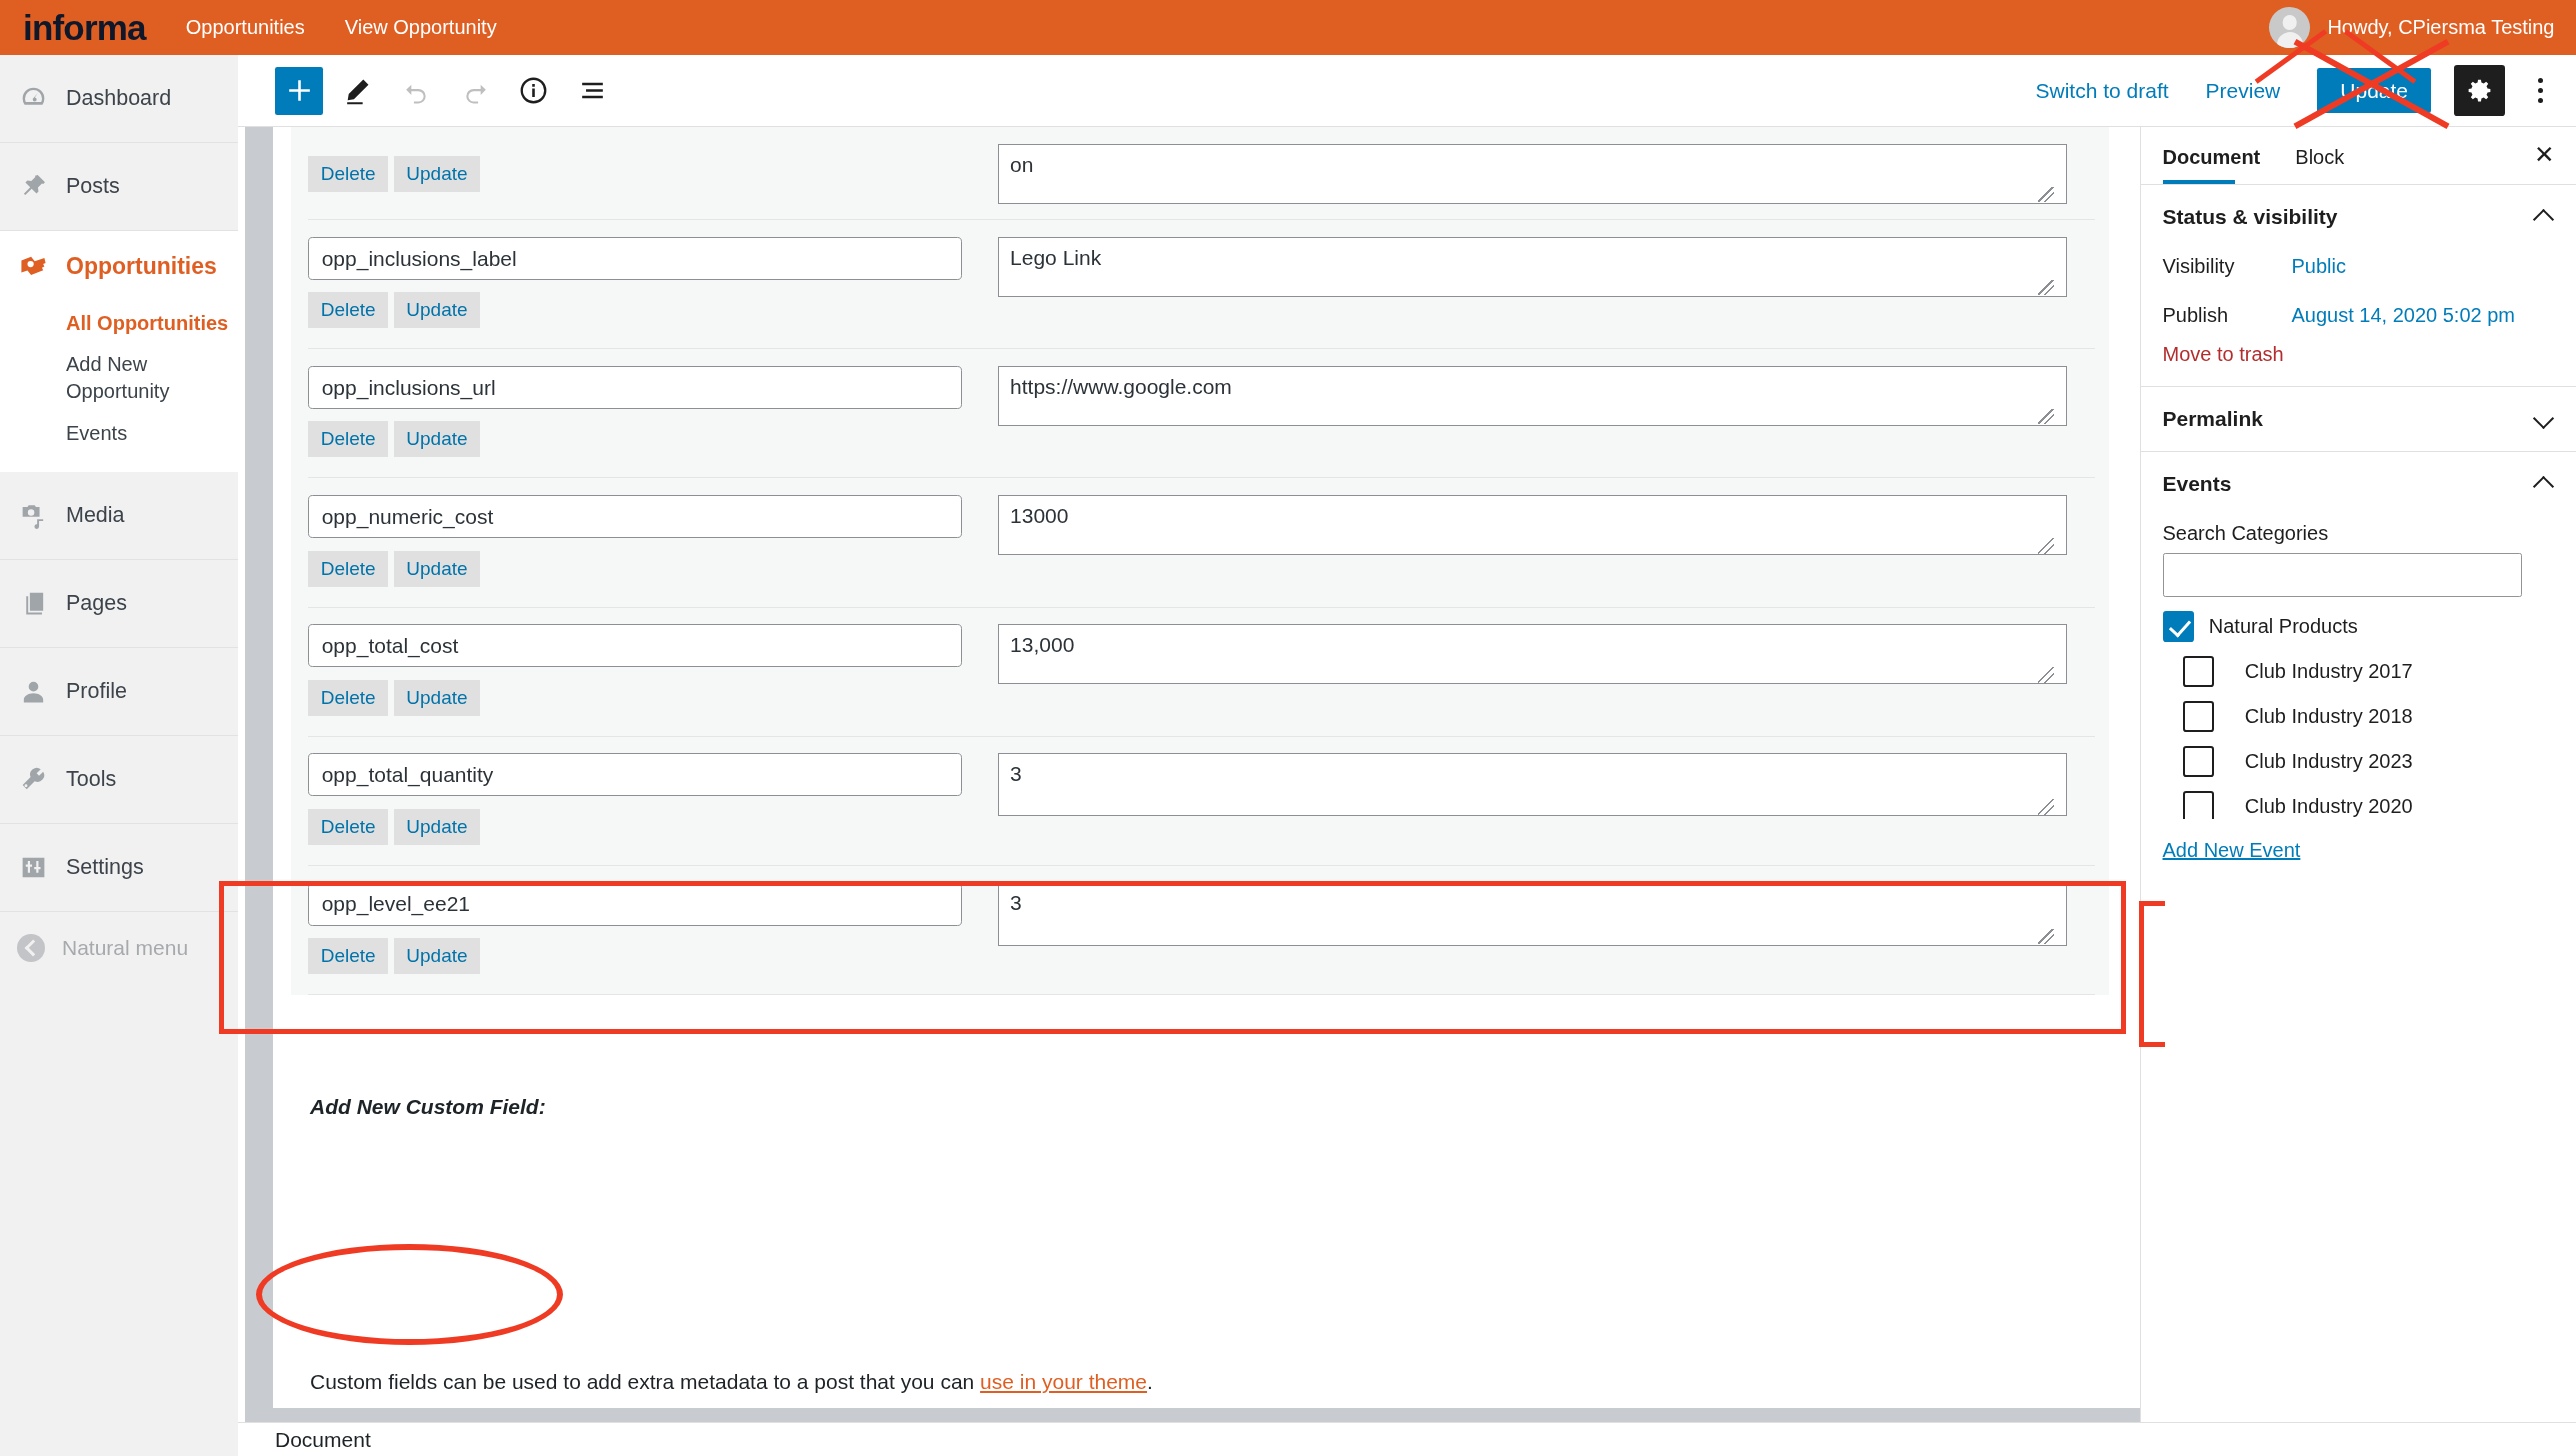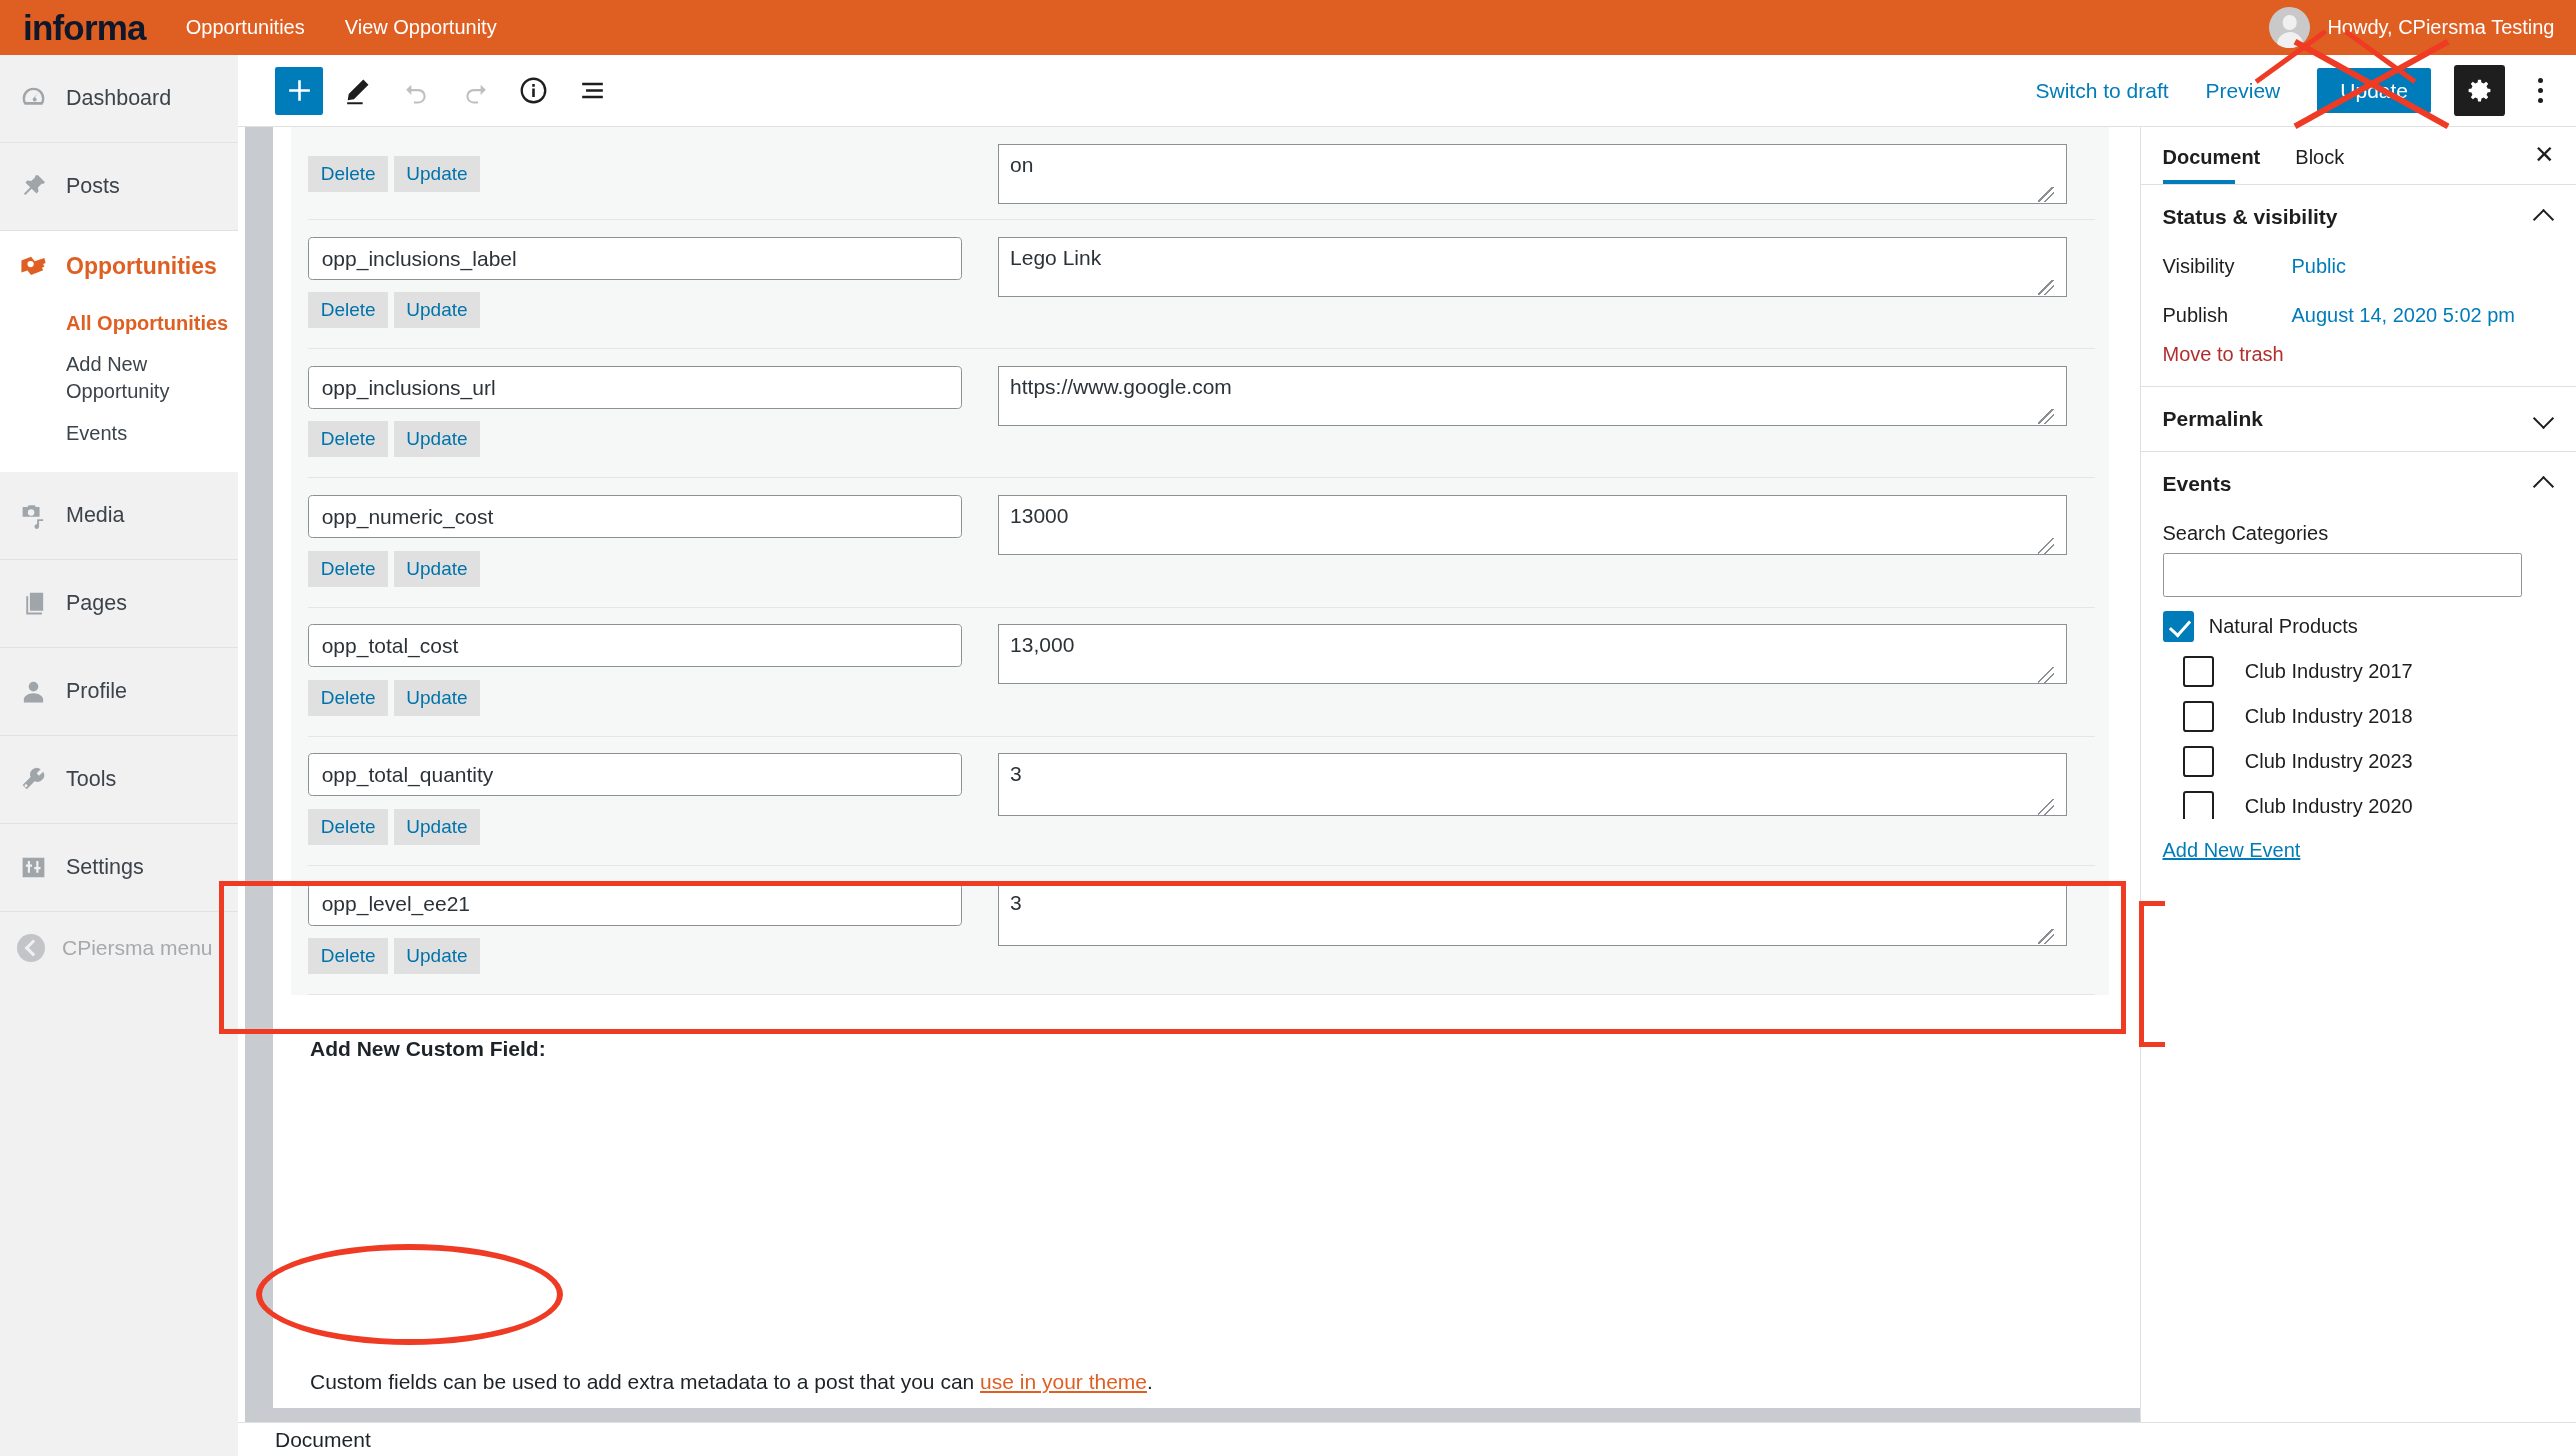--- a/index.html
+++ b/index.html
@@ -370,21 +370,21 @@
     <span class="mi-icon">
       <svg viewBox="0 0 24 24">
           <path d="M3 4h18v16H3V4zm4.3 2.6v3H5.6v1.8h1.7v5h1.8v-5h1.7V9.6H9.1v-3H7.3zm7 0v5h-1.7v1.8h1.7v3h1.8v-3h1.7v-1.8h-1.7v-5h-1.8z"></path>
         </svg>
     </span>
     <span class="mi-label">Settings</span>
   </div>
 
   <div class="collapse-row">
     <span class="collapse-icon"></span>
-    <span>CPiersma menu</span>
+    <span>Natural menu</span>
   </div>
 </div>
 
 <div id="edheader">
   <div class="tb-btn primary">
     <svg viewBox="0 0 24 24">
         <path d="M11 4h2v7h7v2h-7v7h-2v-7H4v-2h7V4z" fill="#ffffff"></path>
       </svg>
   </div>
   <div class="tb-btn">
@@ -535,21 +535,21 @@
         </div>
       </div>
       <div class="cf-right">
         <div class="cf-value tall">3</div>
         <div class="resize-grip" style="position:relative;left:1040px;top:-17px;"></div>
       </div>
     </div>
     <div class="cf-divider"></div>
   </div>
 
-  <div class="add-label" style="top:910px;">Add New Custom Field:</div>
+  <div class="add-label" style="top:968px;font-style:italic;">Add New Custom Field:</div>
 
 
   <div class="footnote" style="top:1243px;">
     <span>Custom fields can be used to add extra metadata to a post that you can </span><a href="#">use in your theme</a><span>.</span>
   </div>
 </div>
 
 <div id="botstrip"></div>
 
 <div id="inspector">

